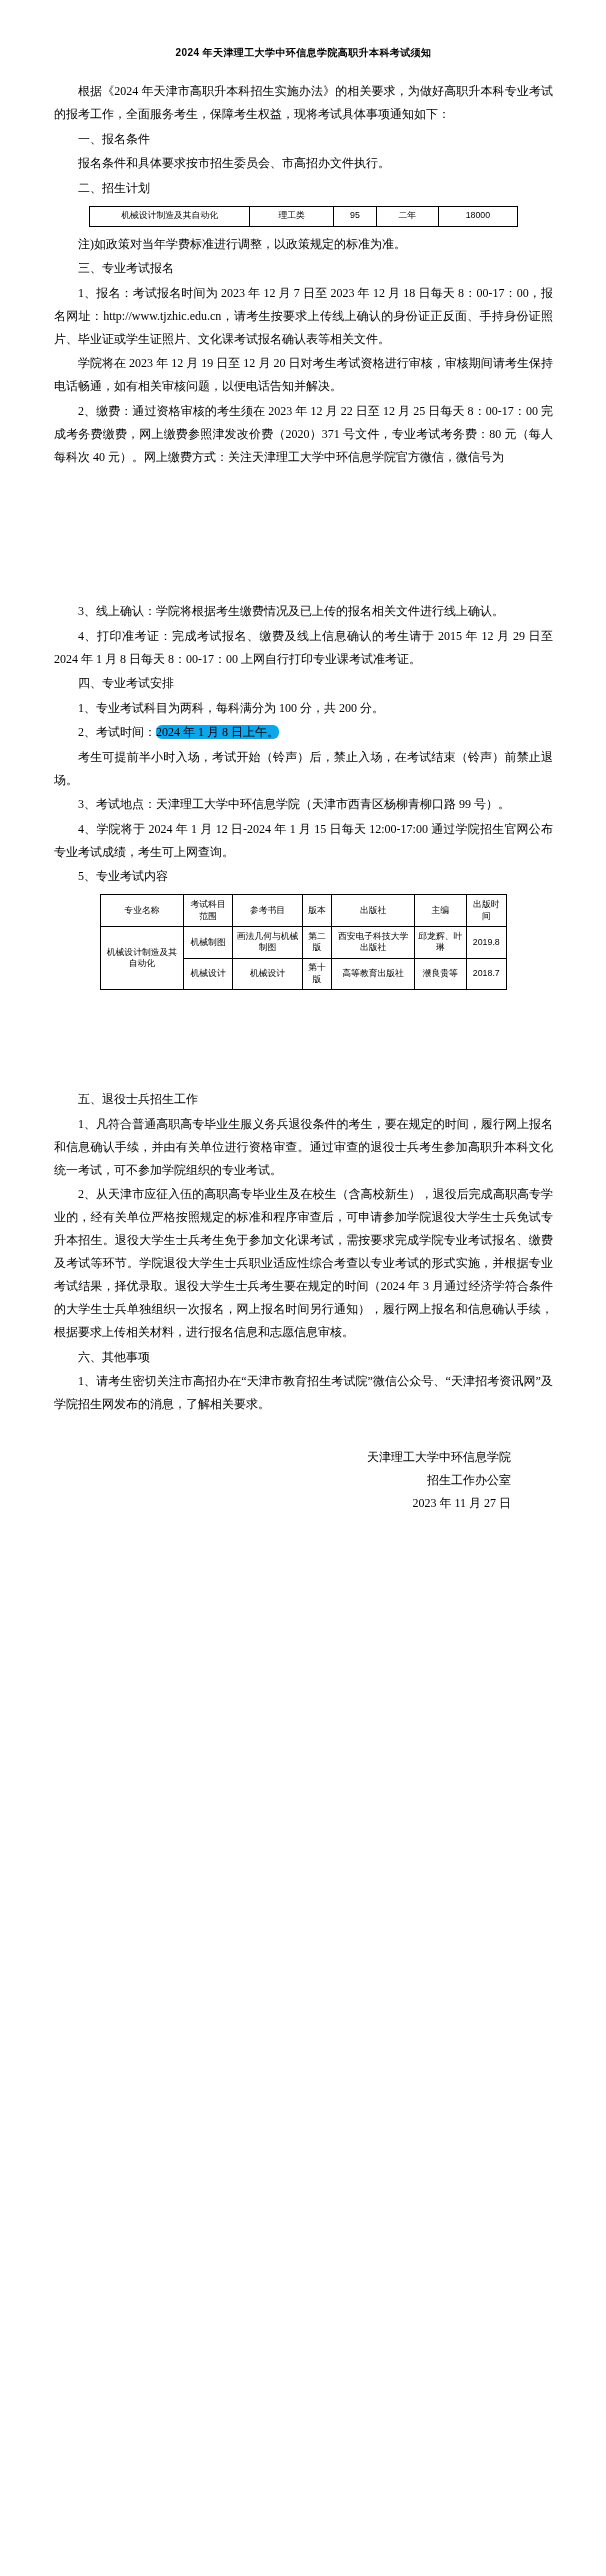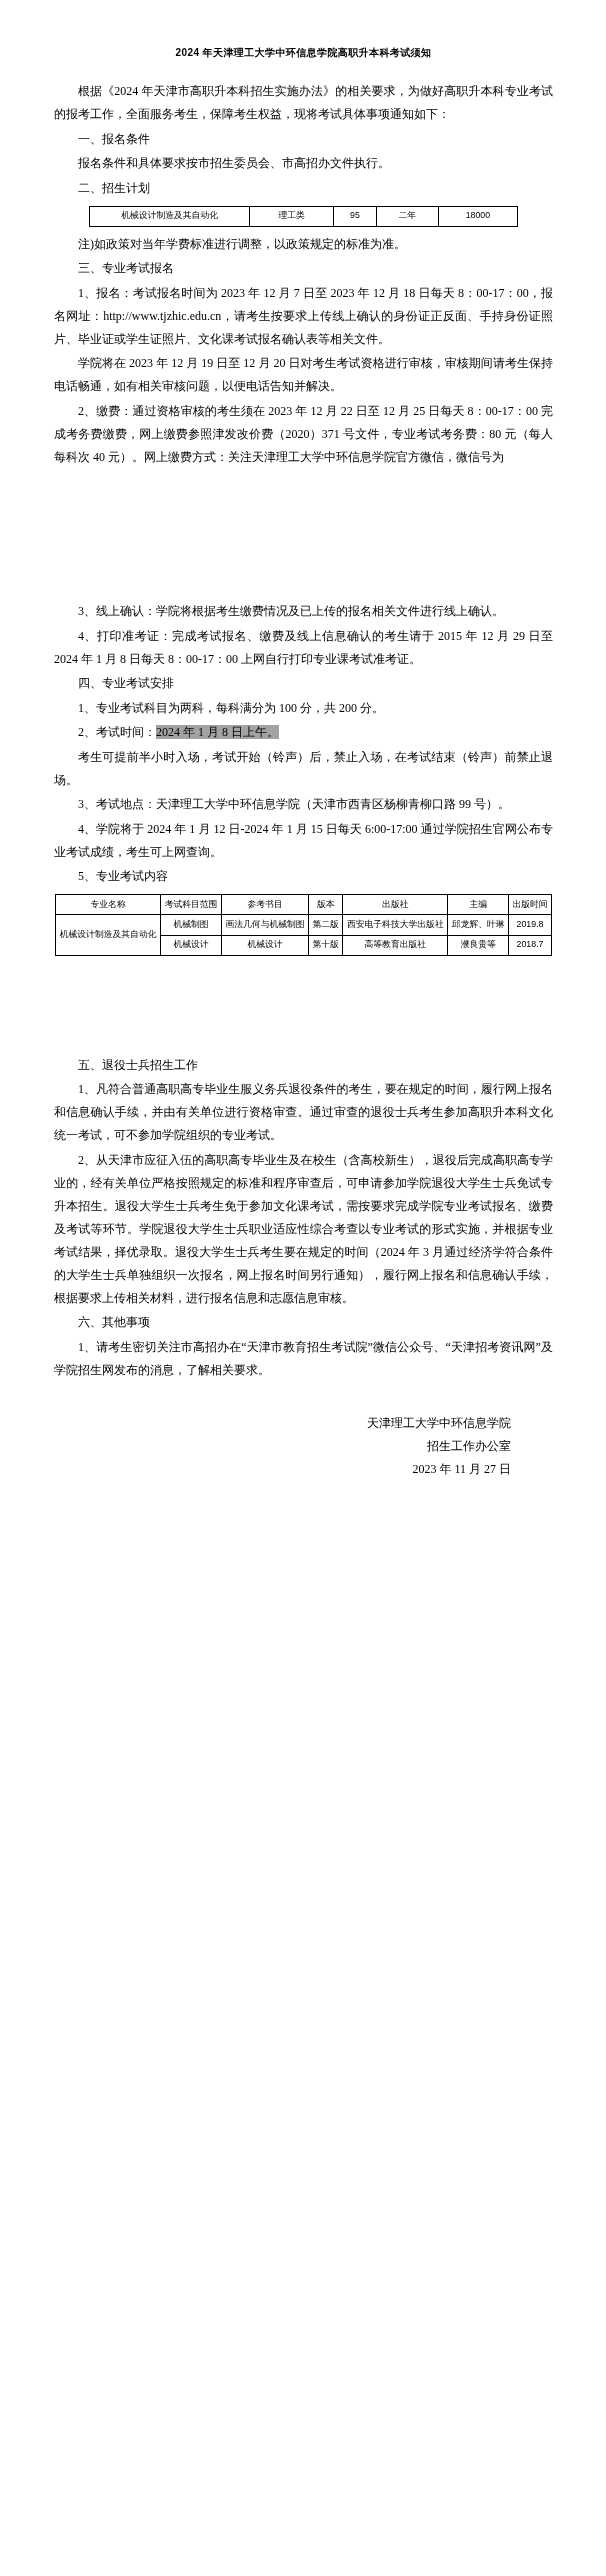--- a/index.html
+++ b/index.html
@@ -36,42 +36,43 @@
     text-align: justify;
     text-justify: inter-ideograph;
   }
   p.sec {
     font-size: 12px;
     line-height: 23px;
     text-indent: 2em;
     margin: 0 0 1.5px 0;
   }
   .highlight {
-    background: #a3a3a3;
+    background: #0ea5e9;
+    border-radius: 6px;
   }
   table.tbl {
     border-collapse: collapse;
     margin: 6.1px auto 6.1px auto;
     font-size: 8.8px;
     font-family: "Liberation Sans", "DejaVu Sans", sans-serif;
   }
   table.tbl th, table.tbl td {
     border: 0.8px solid #000000;
     padding: 3.8px 3.1px;
     text-align: center;
     vertical-align: middle;
     line-height: 11.5px;
   }
   table.plan {
     width: 429px;
   }
   table.plan th { font-weight: normal; }
   table.plan td.major { width: 153px; }
   table.content {
-    width: 497px;
+    width: 407px;
     padding-left: 44px;
   }
   table.content th { font-weight: normal; }
   .spacer-lg { height: 130px; }
   .spacer-md { height: 92px; }
   .sign {
     margin-top: 30px;
     font-size: 12px;
     line-height: 23px;
     text-align: right;
@@ -113,21 +114,21 @@
   <div class="spacer-lg"></div>
 
   <p class="para">3、线上确认：学院将根据考生缴费情况及已上传的报名相关文件进行线上确认。</p>
   <p class="para">4、打印准考证：完成考试报名、缴费及线上信息确认的考生请于 2015 年 12 月 29 日至 2024 年 1 月 8 日每天 8：00-17：00 上网自行打印专业课考试准考证。</p>
 
   <p class="sec">四、专业考试安排</p>
   <p class="para">1、专业考试科目为两科，每科满分为 100 分，共 200 分。</p>
   <p class="para"><span>2、考试时间：</span><span class="highlight">2024 年 1 月 8 日上午。</span></p>
   <p class="para">考生可提前半小时入场，考试开始（铃声）后，禁止入场，在考试结束（铃声）前禁止退场。</p>
   <p class="para">3、考试地点：天津理工大学中环信息学院（天津市西青区杨柳青柳口路 99 号）。</p>
-  <p class="para">4、学院将于 2024 年 1 月 12 日-2024 年 1 月 15 日每天 6:00-17:00 通过学院招生官网公布专业考试成绩，考生可上网查询。</p>
+  <p class="para">4、学院将于 2024 年 1 月 12 日-2024 年 1 月 15 日每天 12:00-17:00 通过学院招生官网公布专业考试成绩，考生可上网查询。</p>
   <p class="para">5、专业考试内容</p>
 
   <table class="tbl content">
     <tbody>
         <tr>
       <th>专业名称</th>
       <th>考试科目范围</th>
       <th>参考书目</th>
       <th>版本</th>
       <th>出版社</th>

